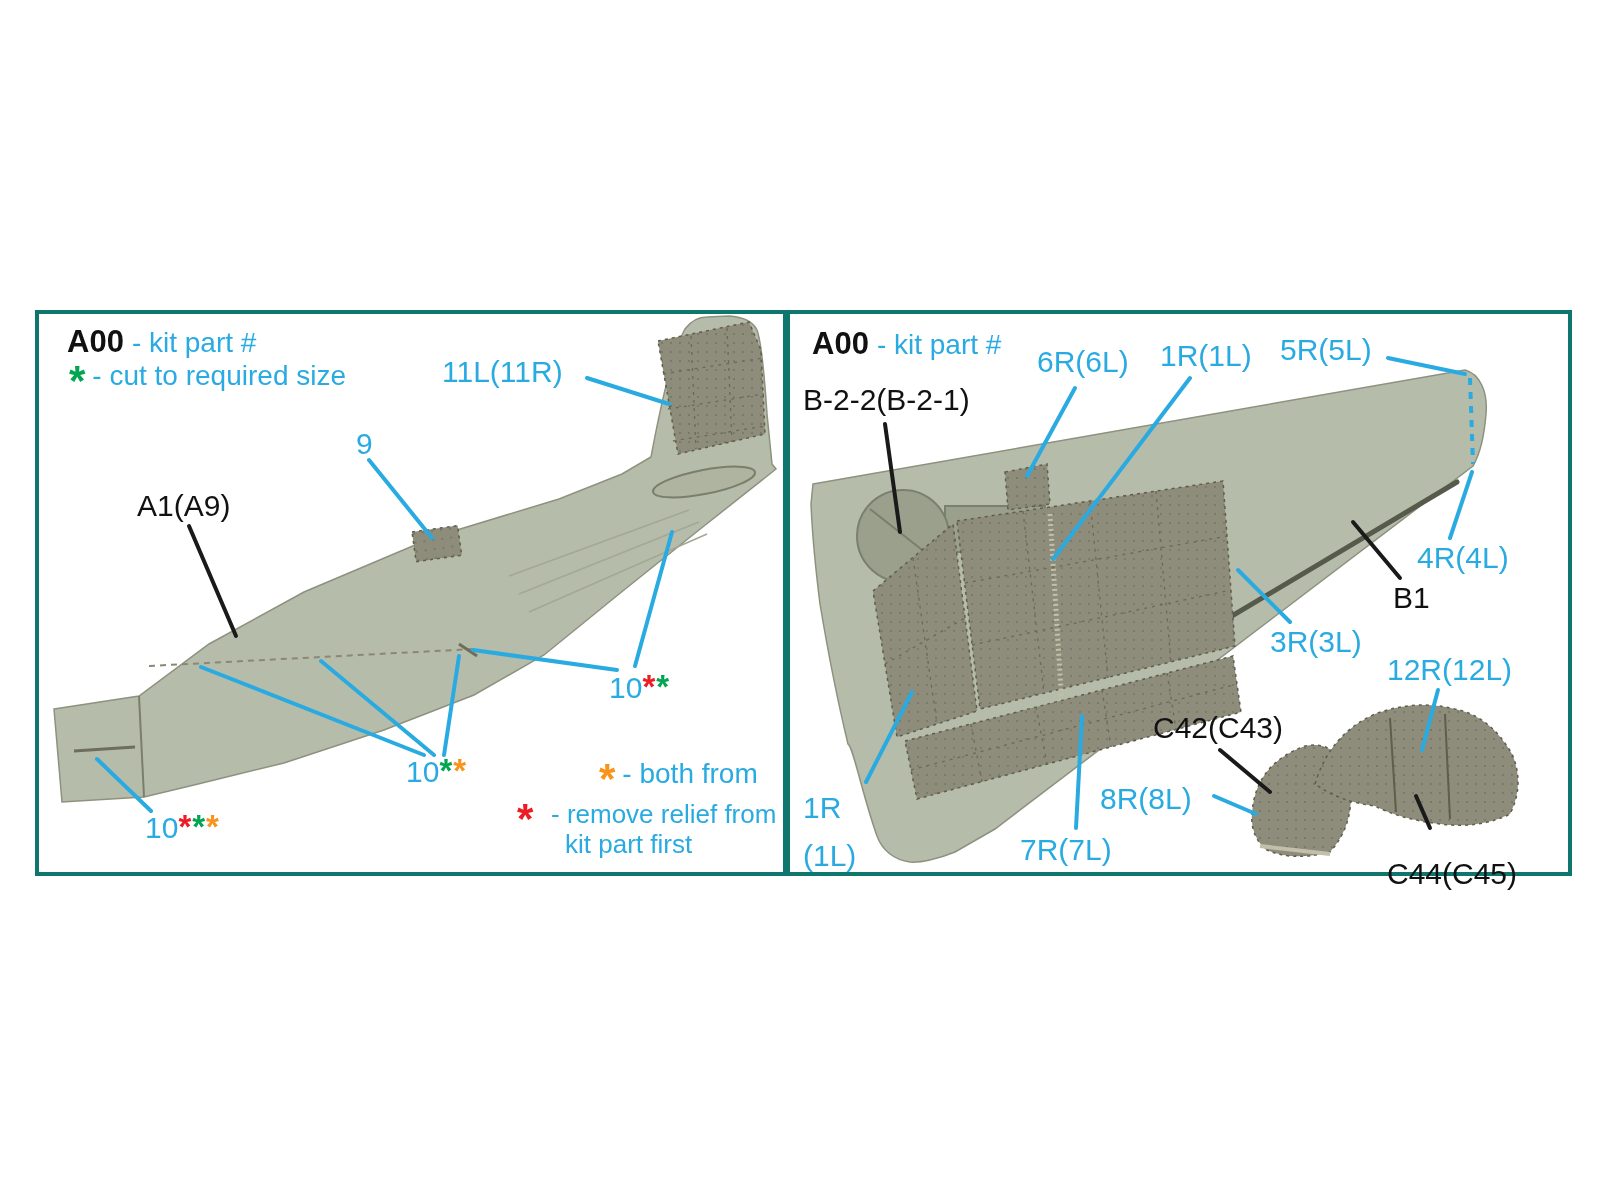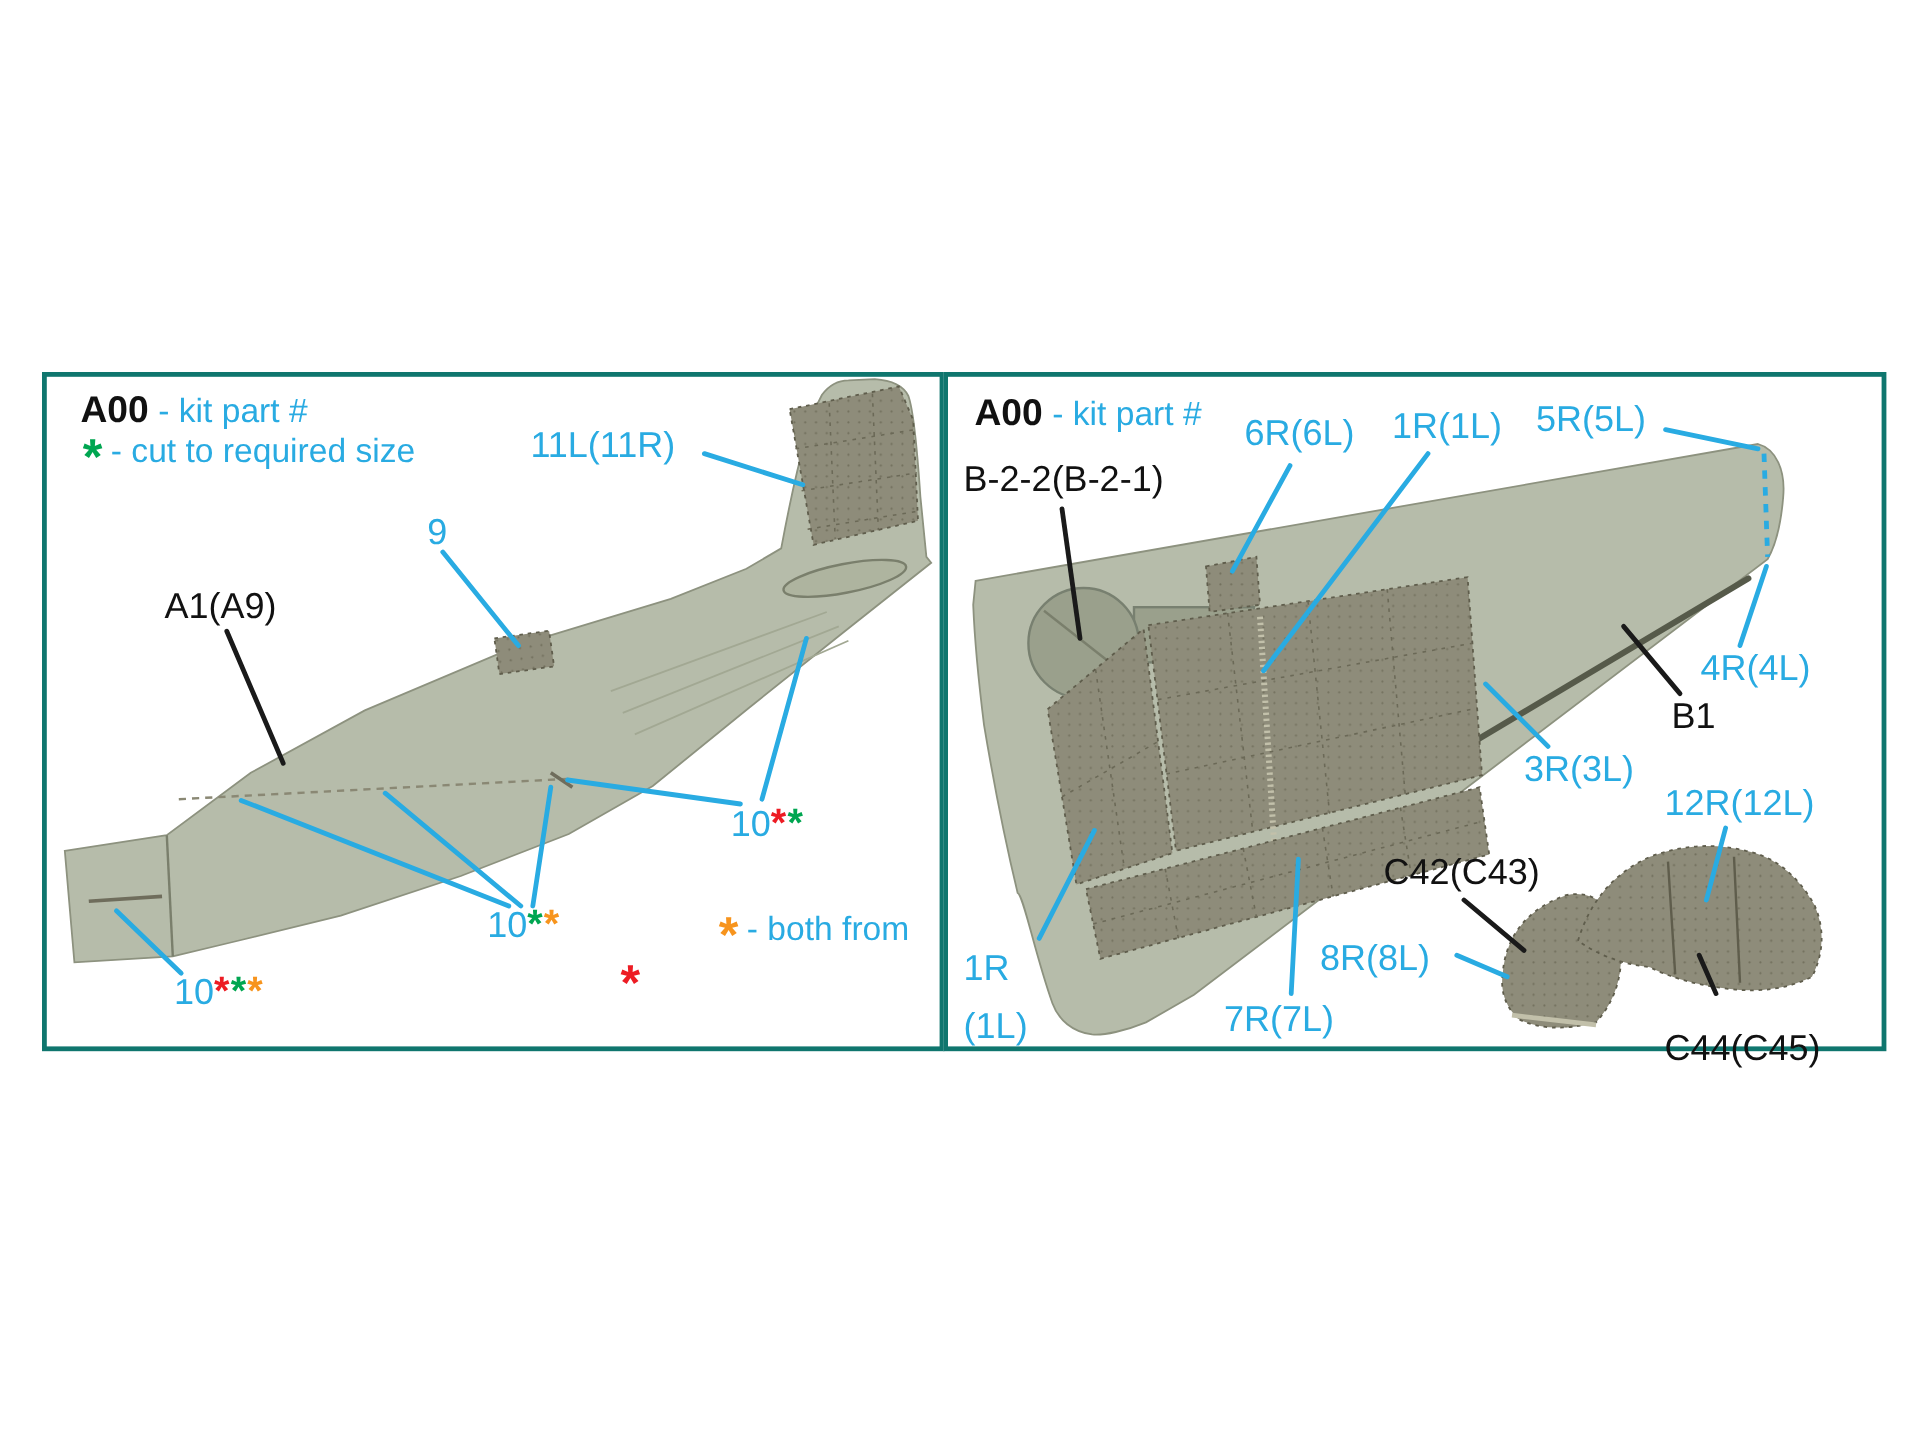--- a/index.html
+++ b/index.html
@@ -92,20 +92,24 @@
       <span class="ast green big">*</span>
       <span class="legend-text">- cut to required size</span>
     </div>
     <div class="legend-row" style="left:560px;top:442px">
       <span class="ast orange big">*</span>
       <span class="legend-text">- both from</span>
     </div>
     <div class="legend-row" style="left:478px;top:482px">
       <span class="ast red big">*</span>
     </div>
+    <div class="legend-wrap" style="left:512px;top:486px">
+      <span class="l1" style="display:block">- remove relief from</span>
+      <span class="l2" style="display:block">kit part first</span>
+    </div>
 
     <div class="lbl cyan" style="left:403px;top:42px">11L(11R)</div>
     <div class="lbl cyan" style="left:317px;top:114px">9</div>
     <div class="lbl black" style="left:98px;top:176px">A1(A9)</div>
 
     <div class="lbl" style="left:570px;top:358px">
       <span class="cyan">10</span><span class="ast red">*</span><span class="ast green">*</span>
     </div>
     <div class="lbl" style="left:367px;top:442px">
       <span class="cyan">10</span><span class="ast green">*</span><span class="ast orange">*</span>

